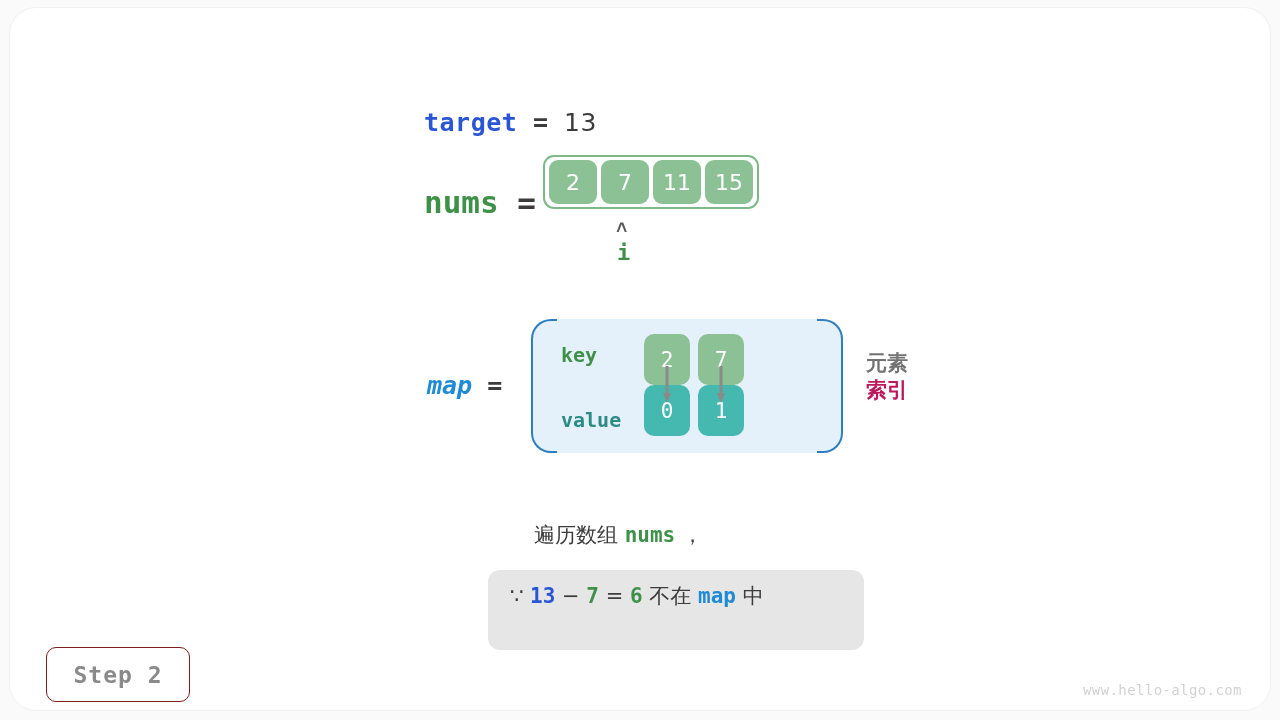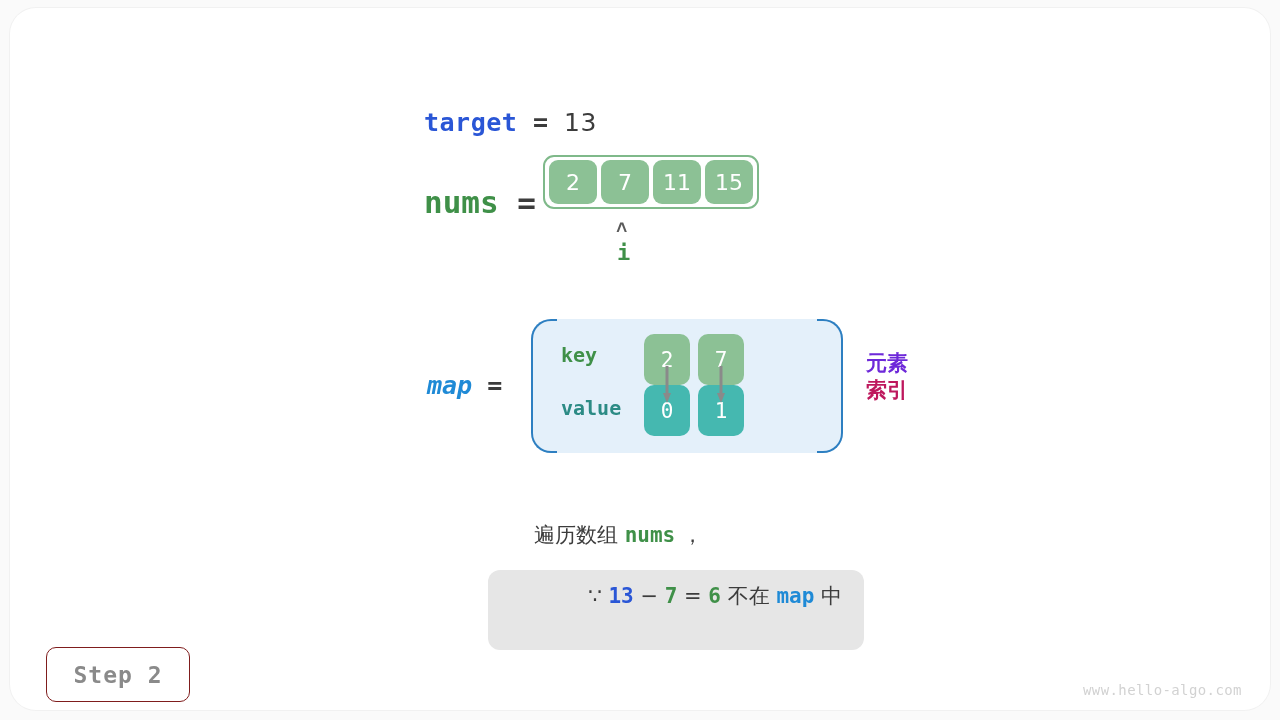--- a/index.html
+++ b/index.html
@@ -120,21 +120,21 @@
   #map-bracket-right {
     left: 807px;
     border-left: none;
     border-radius: 0 20px 20px 0;
   }
 
   #map-rowlabels {
     left: 551px; top: 330px;
     width: 80px;
     display: flex; flex-direction: column;
-    gap: 8px;
+    gap: 20px;
   }
   .map-rowlabel {
     font-size: 20px;
     font-weight: bold;
     height: 33px;
     display: flex; align-items: center;
   }
   .map-rowlabel.key { color: #3f9048; }
   .map-rowlabel.value { color: #2c8b85; margin-top: 12px; }
 
@@ -159,21 +159,21 @@
     left: 19px; top: 32px;
     width: 8px; height: 38px;
   }
 
   .side-label {
     font-size: 21px;
     font-weight: bold;
     font-family: "DejaVu Sans", "Liberation Sans", sans-serif;
     white-space: nowrap;
   }
-  #side-element { left: 856px; top: 341px; color: #6d28d9; }
+  #side-element { left: 856px; top: 341px; color: #737373; }
   #side-index   { left: 856px; top: 368px; color: #be185d; }
 
   
   #desc-line {
     left: 492px; top: 513px;
     font-size: 21px;
     color: #3c3c3c;
     white-space: nowrap;
     font-family: "DejaVu Sans", "Liberation Sans", sans-serif;
     margin-left: 32px;
@@ -185,21 +185,20 @@
   .mono-darkblue { color: #2a56d6; font-weight: bold;
                 font-family: "DejaVu Sans Mono", "Liberation Mono", monospace; }
 
   #callout {
     left: 478px; top: 562px;
     width: 376px; height: 80px;
     background: #e6e6e6;
     border-radius: 12px;
     box-sizing: border-box;
     padding: 10px 22px;
-    text-align: right;
   }
   .callout-line {
     font-size: 21px;
     color: #3c3c3c;
     white-space: nowrap;
     line-height: 32px;
     font-family: "DejaVu Sans", "Liberation Sans", sans-serif;
   }
 
   

